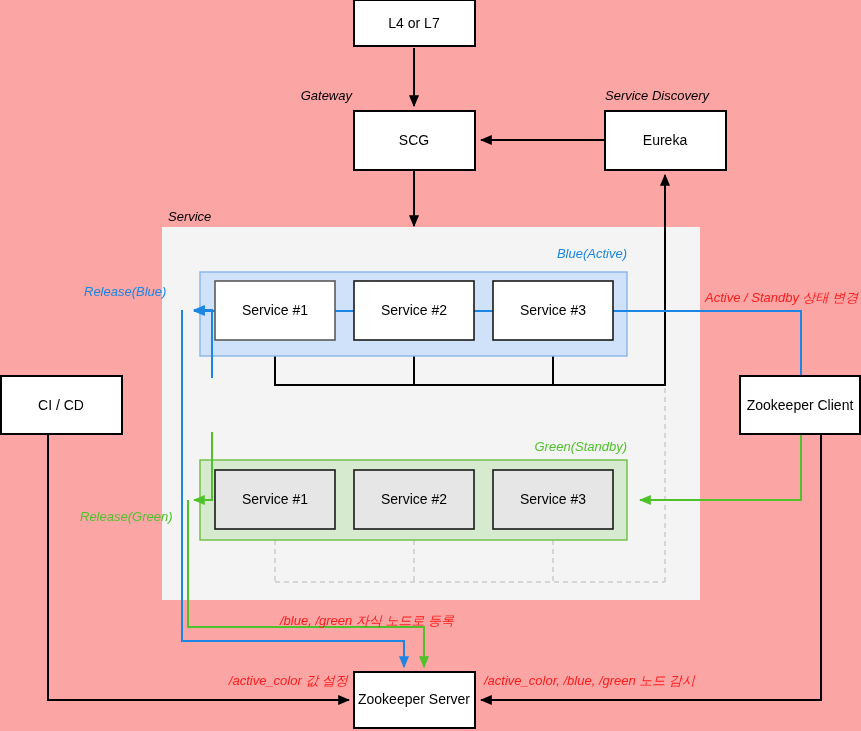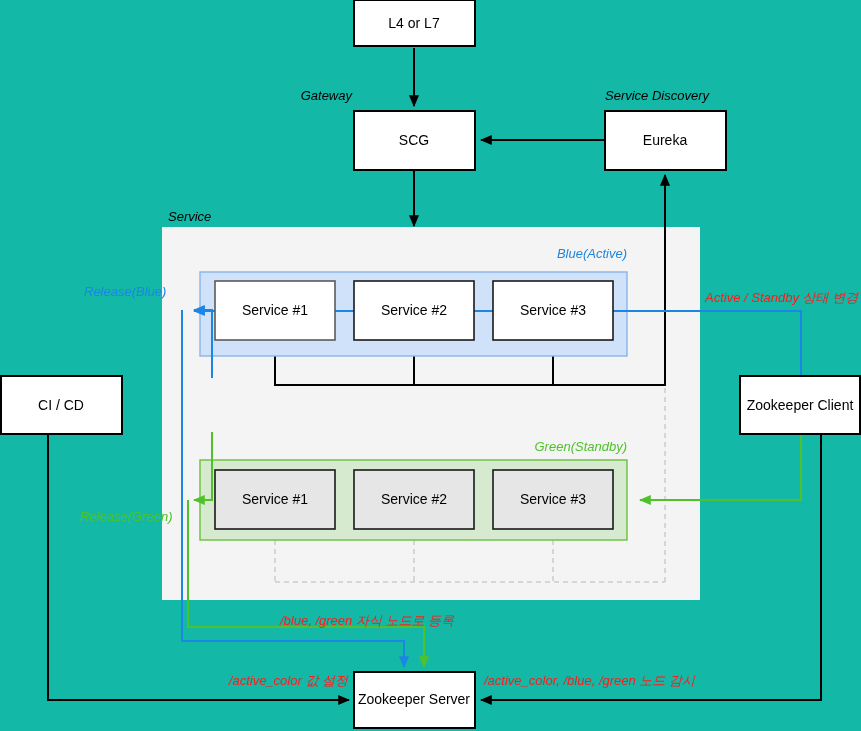--- a/index.html
+++ b/index.html
@@ -8,21 +8,21 @@
     padding: 0;
     background: #ffffff;
   }
   body {
     font-family: "Liberation Sans", sans-serif;
   }
   #diagram-root {
     position: relative;
     width: 861px;
     height: 731px;
-    background: #14b8a6;
+    background: #fca5a5;
     overflow: hidden;
   }
   svg#diagram-svg {
     position: absolute;
     top: 0;
     left: 0;
     width: 861px;
     height: 731px;
   }
   .node-label {

